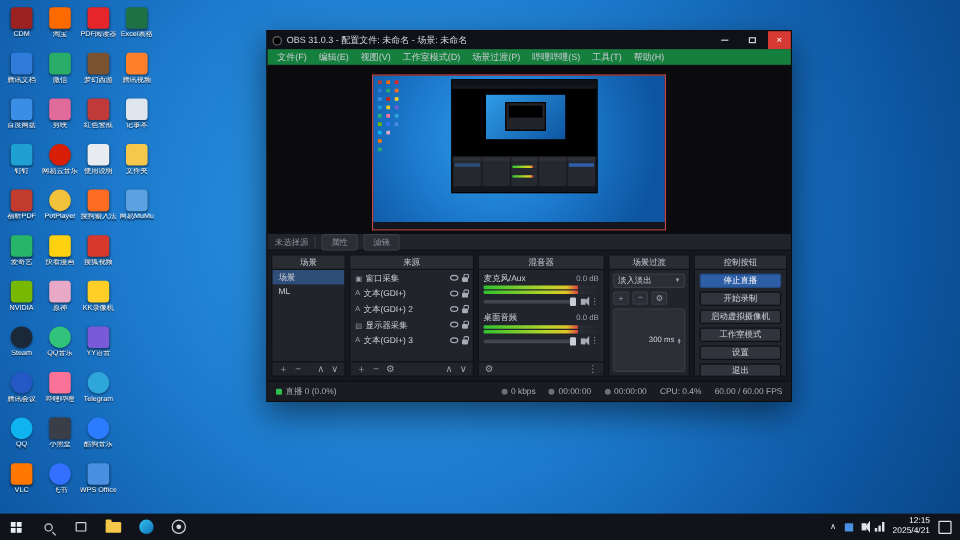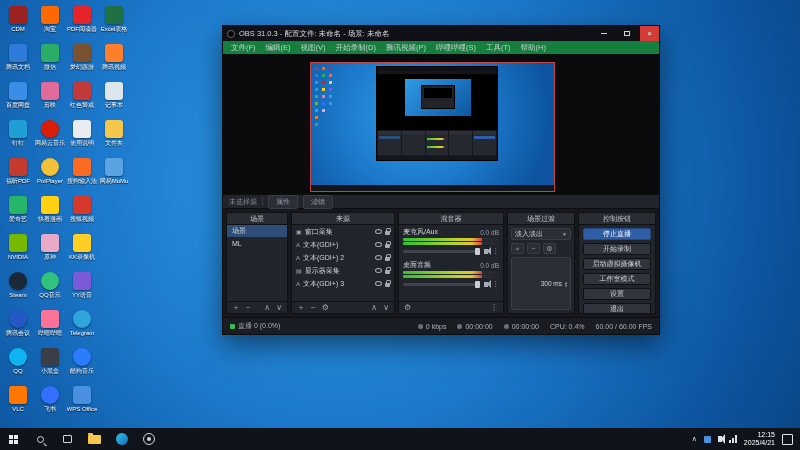--- a/index.html
+++ b/index.html
@@ -344,23 +344,23 @@
   </div>
 
   <div class="obs-menubar">
 
       <span class="menu-item">文件(F)</span>
 
       <span class="menu-item">编辑(E)</span>
 
       <span class="menu-item">视图(V)</span>
 
-      <span class="menu-item">开始录制(D)</span>
-
-      <span class="menu-item">腾讯视频(P)</span>
+      <span class="menu-item">工作室模式(D)</span>
+
+      <span class="menu-item">场景过渡(P)</span>
 
       <span class="menu-item">哔哩哔哩(S)</span>
 
       <span class="menu-item">工具(T)</span>
 
       <span class="menu-item">帮助(H)</span>
     </div>
 
   <div class="obs-preview">
     <div class="mini-screen">

